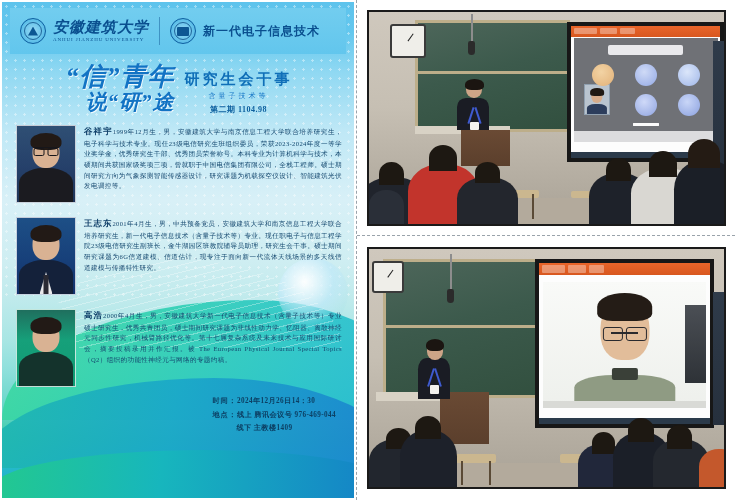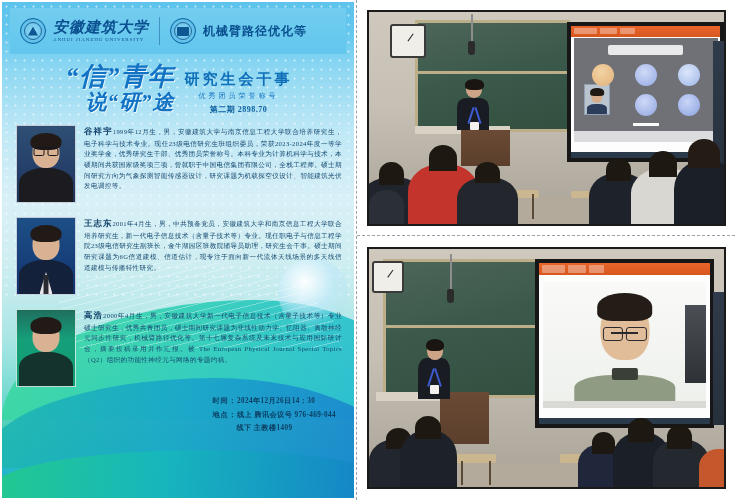--- a/index.html
+++ b/index.html
@@ -405,32 +405,32 @@
           <div class="seal-inner"></div>
         </div>
         <div class="logo-name">
           <div class="logo-cn">安徽建筑大学</div>
           <div class="logo-en">ANHUI JIANZHU UNIVERSITY</div>
         </div>
         <div class="hdr-div"></div>
         <div class="logo-seal">
           <div class="seal-book"></div>
         </div>
-        <div class="logo-cn-2">机械臂路径优化等</div>
+        <div class="logo-cn-2">新一代电子信息技术</div>
       </div>
 
       <div class="title-wrap">
         <div class="title-left">
           <div class="t-line1">“信”青年</div>
           <div class="t-line2">说“研”途</div>
         </div>
         <div class="title-right">
           <div class="t-sub1">研究生会干事</div>
-          <div class="t-sub2">优秀团员荣誉称号</div>
-          <div class="t-sub3">第二期 2898.70</div>
+          <div class="t-sub2">含量子技术等</div>
+          <div class="t-sub3">第二期 1104.98</div>
         </div>
       </div>
 
       <div class="bios">
 
         <div class="bio">
           <div class="bio-photo ph-a">
             <div class="body-sh"></div>
             <div class="face"></div>
             <div class="hair"></div>

